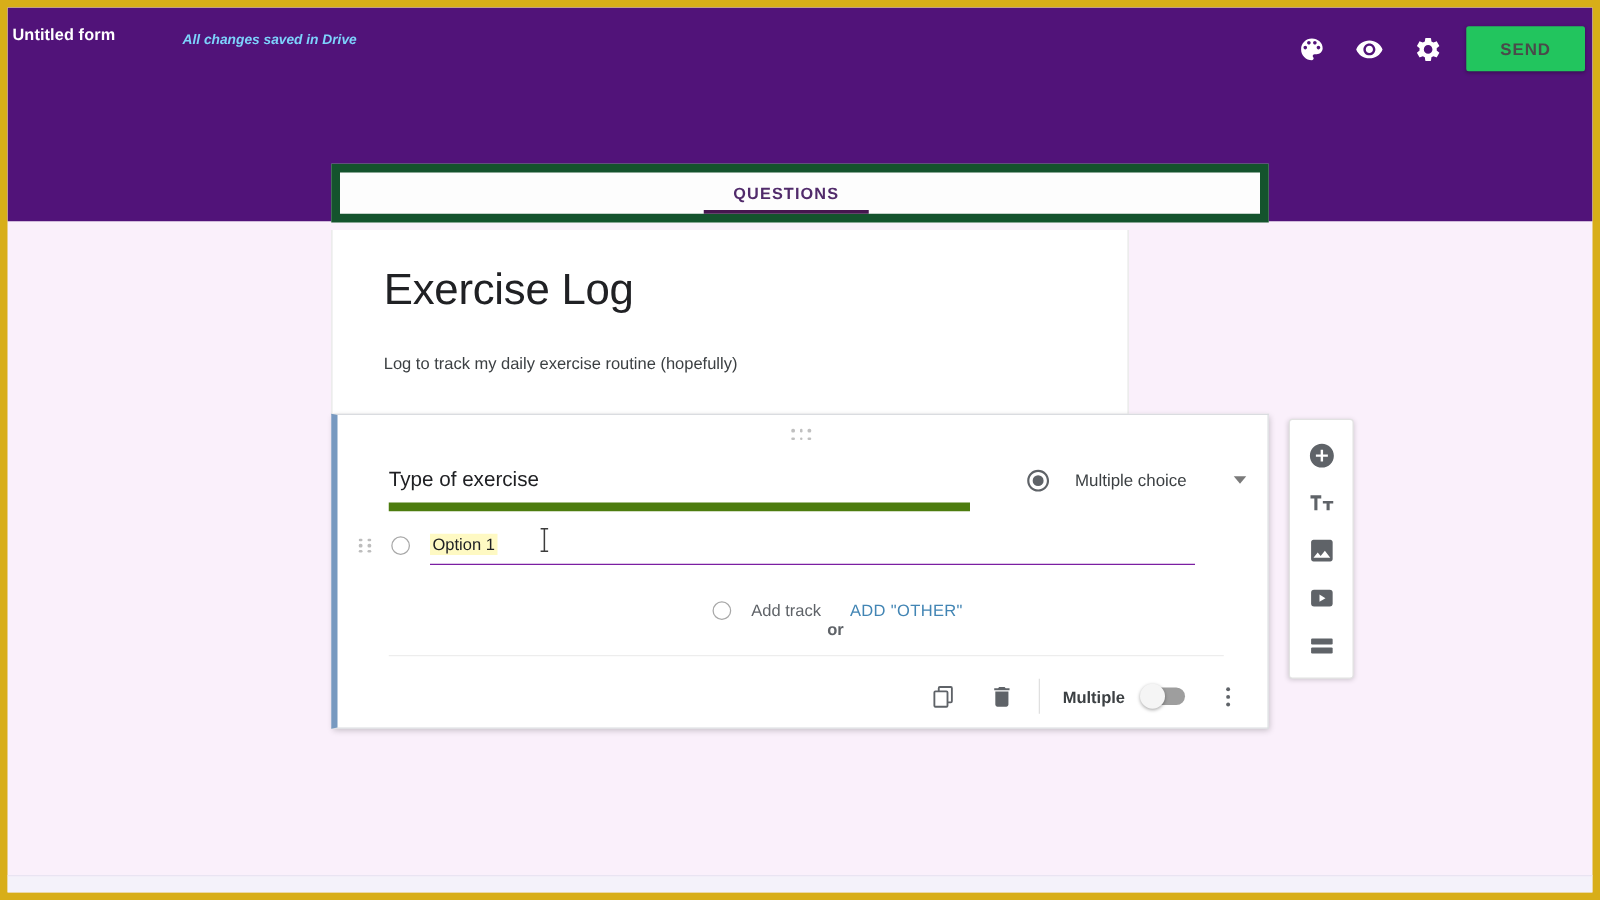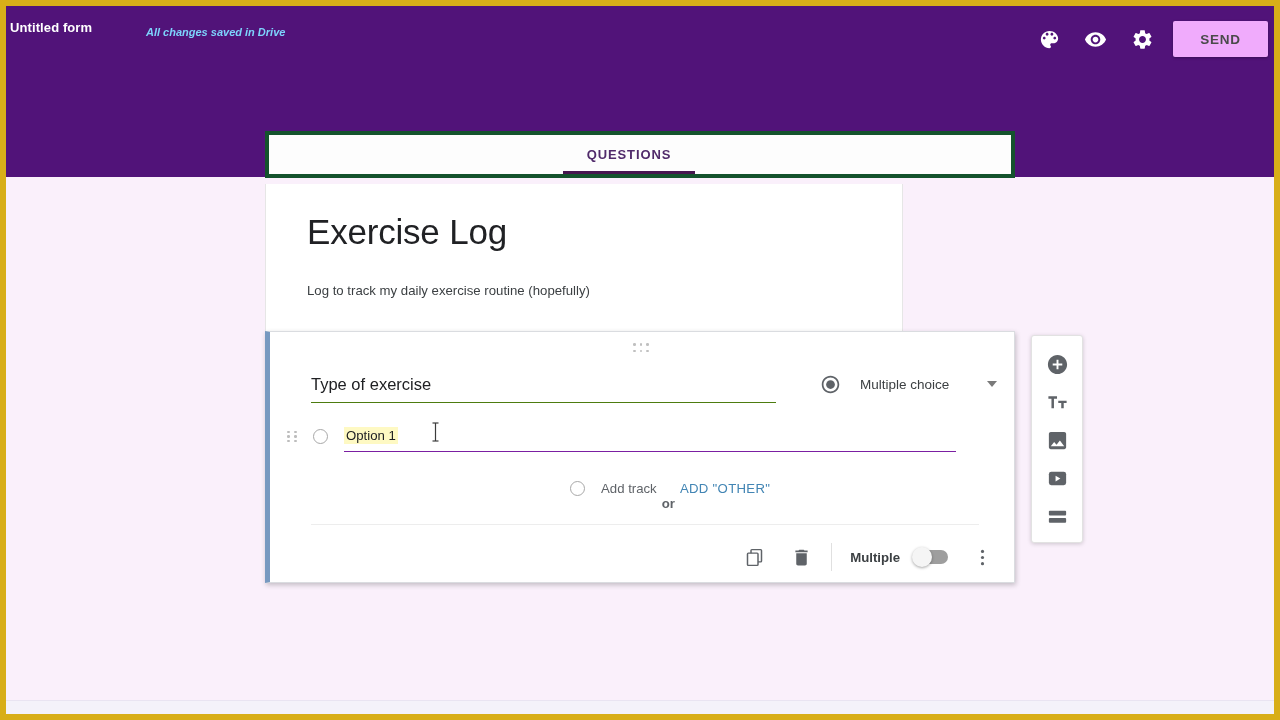--- a/index.html
+++ b/index.html
@@ -71,41 +71,41 @@
   #icon-theme   { left: 1029px; }
   #icon-preview { left: 1075px; }
   #icon-settings{ left: 1122px; }
 
   #send-button {
     position: absolute;
     left: 1167px;
     top: 15px;
     width: 95px;
     height: 36px;
-    background: #f0abfc;
+    background: #22c55e;
     border: none;
     border-radius: 2px;
     color: #4a4a4a;
     font-family: "Liberation Sans", sans-serif;
     font-size: 13.5px;
     font-weight: bold;
     letter-spacing: .8px;
     cursor: pointer;
     box-shadow: 0 1px 3px rgba(0,0,0,.3);
   }
 
   
   #tabs-card {
     position: absolute;
     left: 259px;
     top: 125px;
     width: 750px;
     height: 47px;
     background: #fdfdfd;
-    border: 4px solid #14532d;
+    border: 7px solid #14532d;
     display: flex;
     justify-content: center;
   }
 
   .tab {
     position: relative;
     height: 100%;
     display: flex;
     align-items: center;
     justify-content: center;
@@ -189,21 +189,21 @@
   }
 
   #question-title {
     position: absolute;
     left: 41px;
     top: 43px;
     width: 465px;
     font-size: 16.5px;
     color: #202124;
     padding-bottom: 8px;
-    border-bottom: 1px solid #4d7c0f;
+    border-bottom: 7px solid #4d7c0f;
     cursor: text;
   }
 
   #type-select {
     position: absolute;
     left: 548px;
     top: 35px;
     width: 185px;
     height: 34px;
     display: flex;

